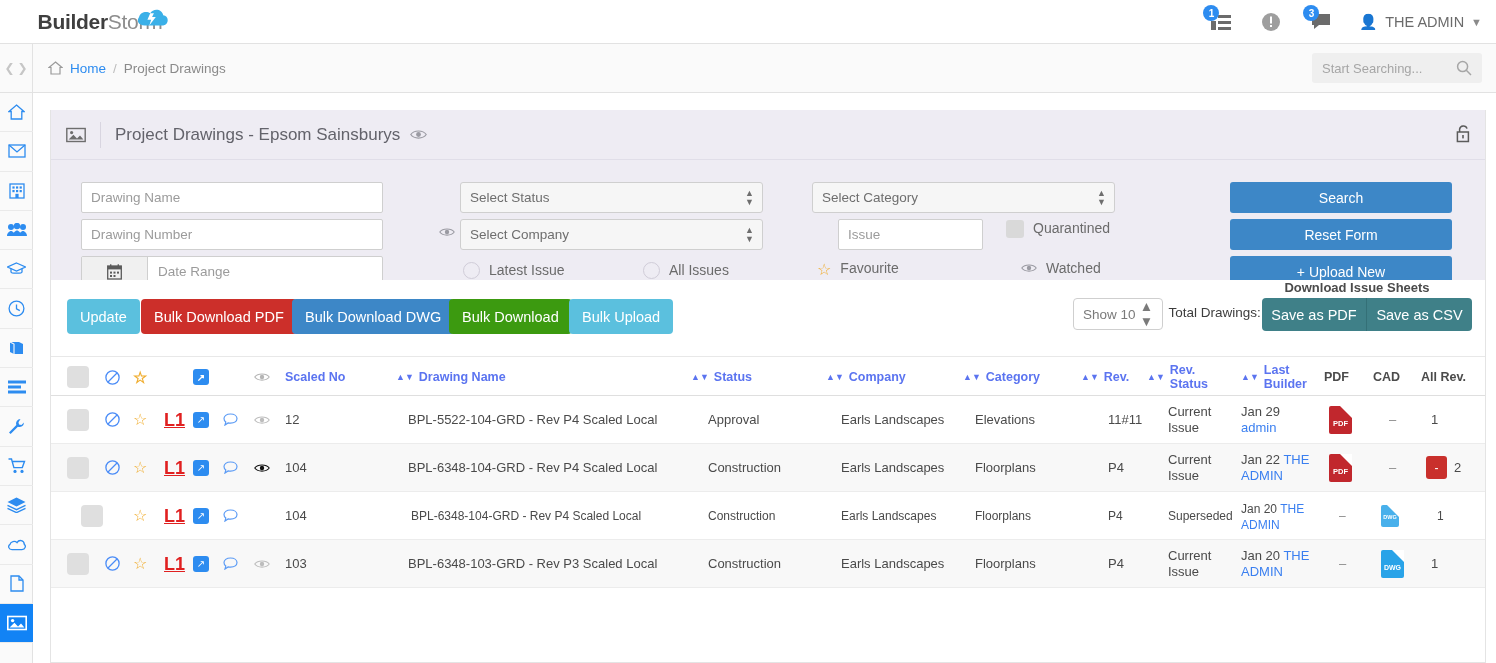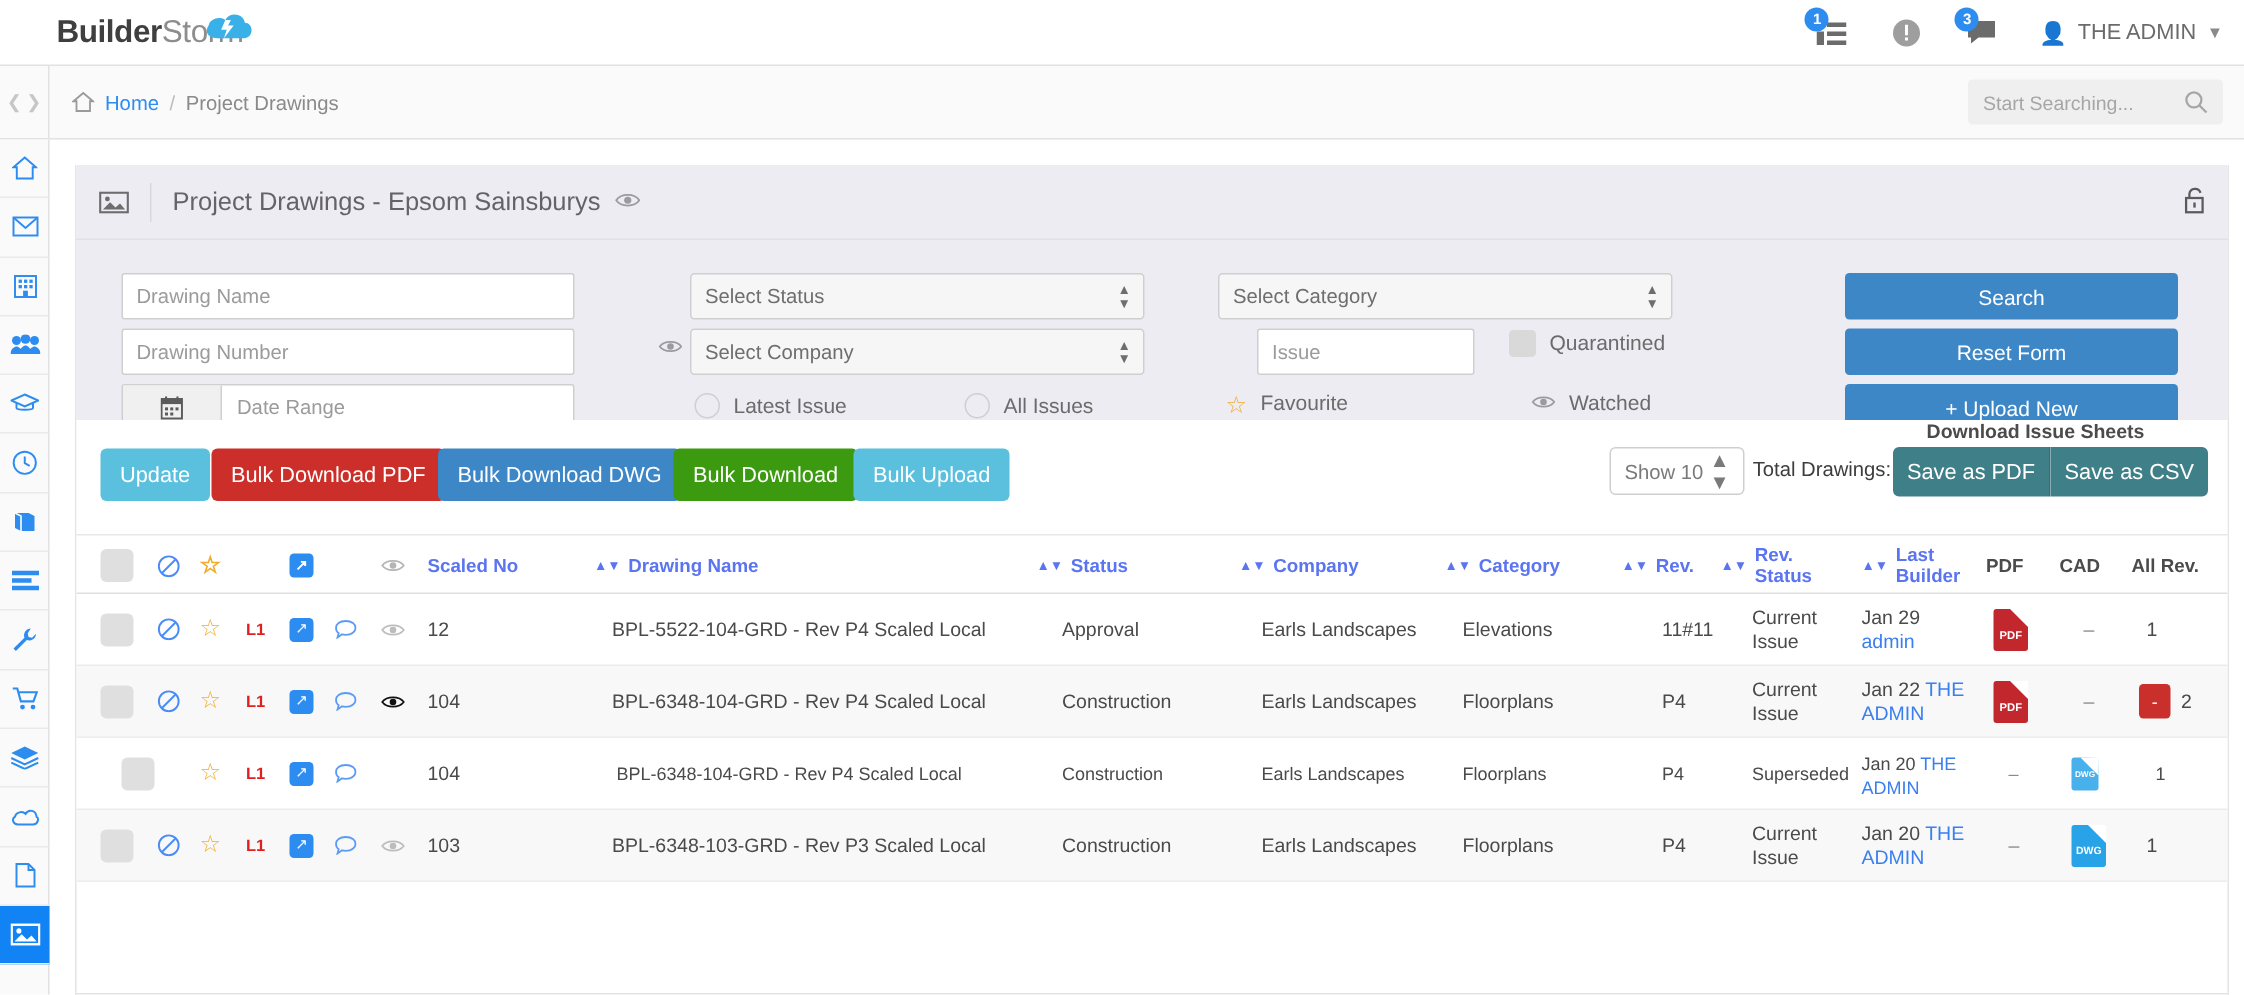--- a/index.html
+++ b/index.html
@@ -168,21 +168,21 @@
   }
   .row.alt { background: #f8f8f8; }
   .cell {
     position: absolute; font-size: 13px; color: #4a4a4a; line-height: 16px;
     display: flex; align-items: center; height: 100%;
   }
   .cell.small { font-size: 12px; }
   .link { color: #3a7ff0; }
   .cbx { width: 22px; height: 22px; background: #dfdfdf; border-radius: 4px; }
   .ico-star { color: #f0ad2e; font-size: 16px; }
-  .ico-l1 { color: #e02020; font-size: 11px; font-weight: bold; }
+  .ico-l1 { color: #e02020; font-size: 18px; font-weight: bold; text-decoration: underline; }
   .ico-share { width: 16px; height: 16px; background: #2d8cf0; border-radius: 3px;
     color:#fff; font-size: 10px; display: flex; align-items: center; justify-content: center; }
   .ico-eye-off { color: #bdbdbd; }
   .ico-eye-on { color: #111; }
   .pdfico {
     width: 23px; height: 28px; background: #c1272d; border-radius: 2px;
     color: #fff; font-size: 7.5px; font-weight: bold; display: flex;
     align-items: flex-end; justify-content: center; padding-bottom: 2px;
     position: relative;
   }

